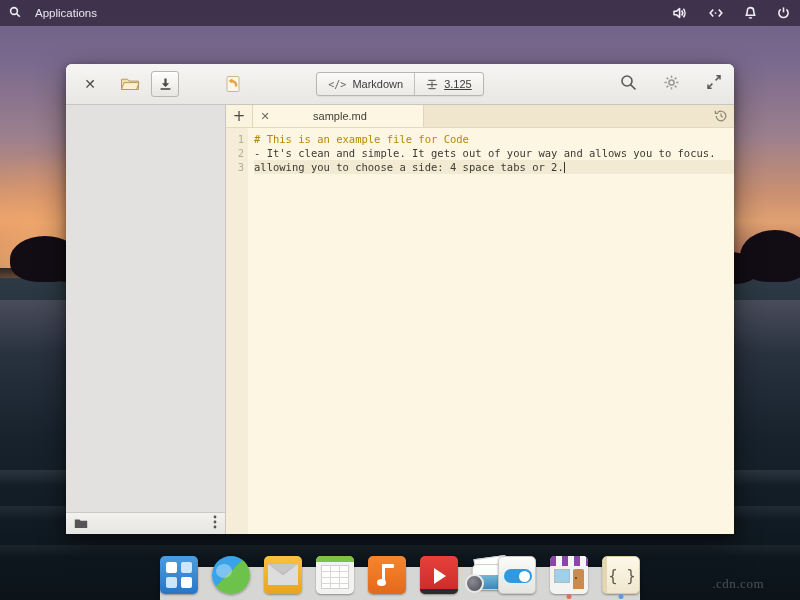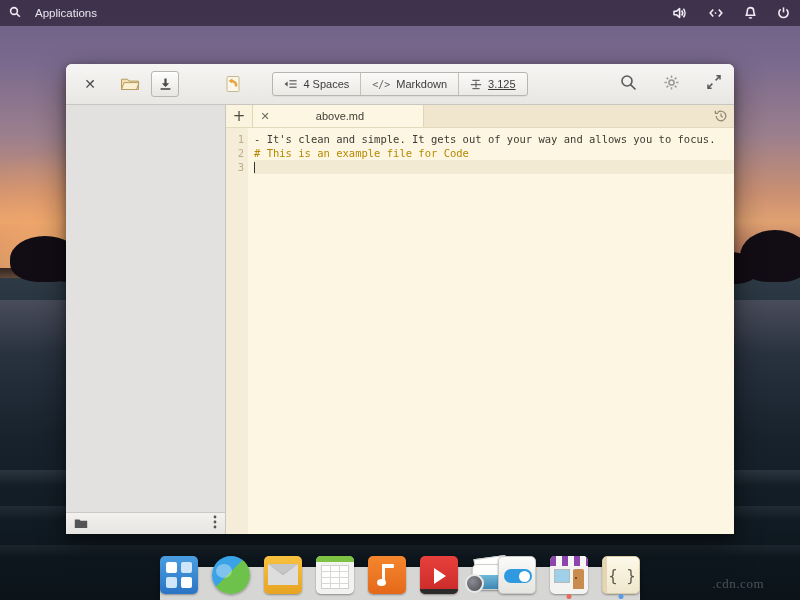--- a/index.html
+++ b/index.html
@@ -195,31 +195,20 @@
         <svg width="20" height="18" viewBox="0 0 20 18">
           <rect x="5" y="1.5" width="12" height="15" rx="1" fill="#fbf6e9" stroke="#c6b98e"></rect>
           <path d="M14 11.5c.6-3.4-1.6-5.6-5-5.6" fill="none" stroke="#e8a33d" stroke-width="2.4"></path>
           <path d="M10.4 3.2 6.6 5.9l3.8 2.7z" fill="#e8a33d"></path>
         </svg>
       </div>
     </div>
 
     <div class="tb-center">
       <div class="seg">
-        <div class="seg-item">
-          <span class="ico">
-            <svg width="13" height="10" viewBox="0 0 13 10">
-                <path d="M0.5 5 3.6 2.6v4.8z" fill="#555"></path>
-                <rect x="5.4" y="1" width="7.2" height="1.4" fill="#777"></rect>
-                <rect x="5.4" y="4.3" width="7.2" height="1.4" fill="#777"></rect>
-                <rect x="5.4" y="7.6" width="7.2" height="1.4" fill="#777"></rect>
-              </svg>
-          </span>
-          <span>4 Spaces</span>
-        </div>
         <div class="seg-item">
           <span class="ico mono">&lt;/&gt;</span>
           <span>Markdown</span>
         </div>
         <div class="seg-item">
           <span class="ico">
             <svg width="12" height="11" viewBox="0 0 12 11">
                 <rect x="2.4" y="0.8" width="7.2" height="1.2" fill="#666"></rect>
                 <line x1="6" y1="2.6" x2="6" y2="8.4" stroke="#666" stroke-width="1.2"></line>
                 <rect x="0.8" y="5" width="10.4" height="1.2" fill="#666"></rect>
@@ -272,41 +261,41 @@
         </span>
       </div>
     </div>
 
     <div id="editorpane">
 
       <div id="tabbar">
         <div id="newtab">+</div>
         <div class="tab">
           <span class="tab-close">✕</span>
-          <span class="tab-title">above.md</span>
+          <span class="tab-title">sample.md</span>
         </div>
         <div id="tab-history">
           <svg width="14" height="14" viewBox="0 0 14 14" fill="none" stroke="#8c866f" stroke-width="1.2">
             <path d="M2.2 7a4.8 4.8 0 1 0 1.5-3.5"></path>
               <path d="M1.4 1.8v2.6h2.6"></path>
               <path d="M7 4.4V7l1.8 1.2"></path>
           </svg>
         </div>
       </div>
 
       <div id="code">
         <div id="gutter">
           <div>1</div>
           <div>2</div>
           <div>3</div>
         </div>
         <div id="lines">
+          <div class="ln head"># This is an example file for Code</div>
           <div class="ln">- It's clean and simple. It gets out of your way and allows you to focus.</div>
-          <div class="ln head"># This is an example file for Code</div>
-          <div class="ln hl"><span class="caret"></span></div>
+          <div class="ln hl"><span>allowing you to choose a side: 4 space tabs or 2.</span><span class="caret"></span></div>
         </div>
       </div>
 
     </div>
   </div>
 </div>
 
 <div id="dock">
   <div class="dock-icons">
 

